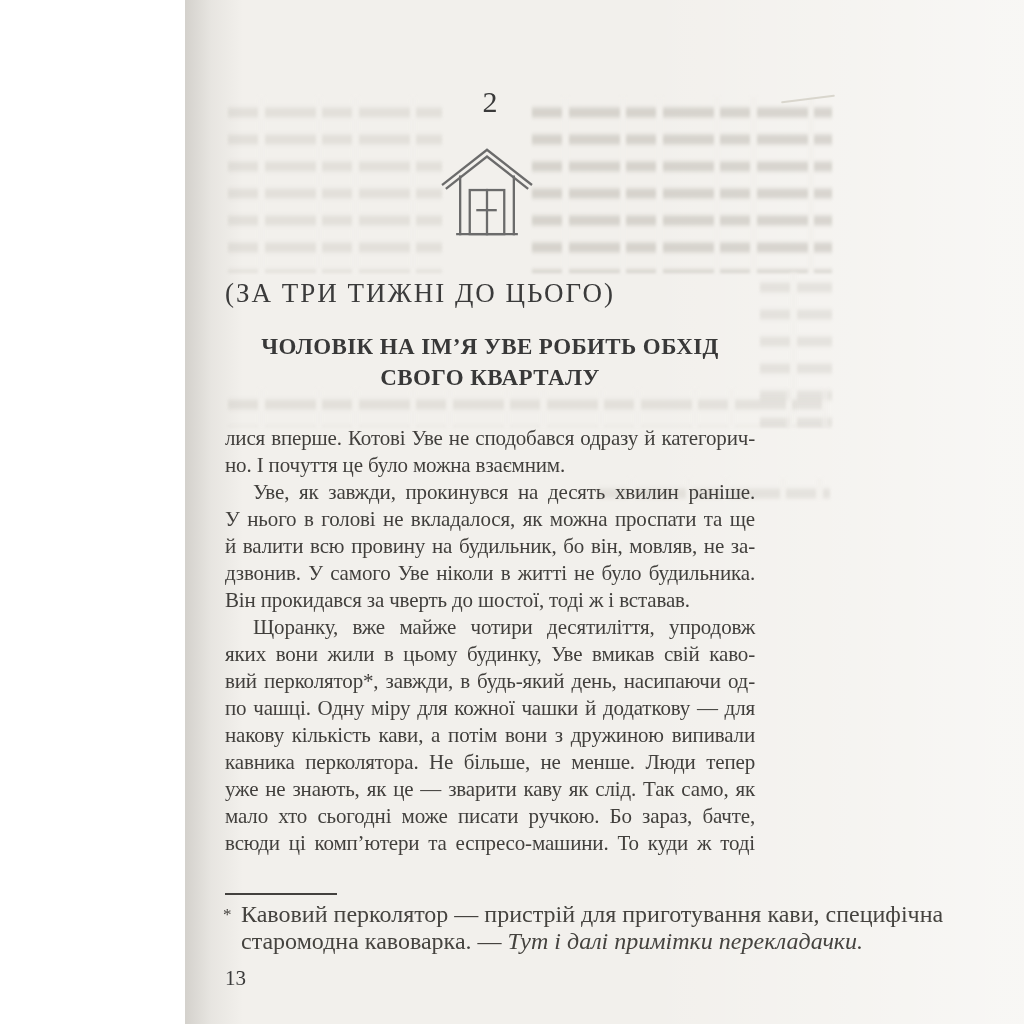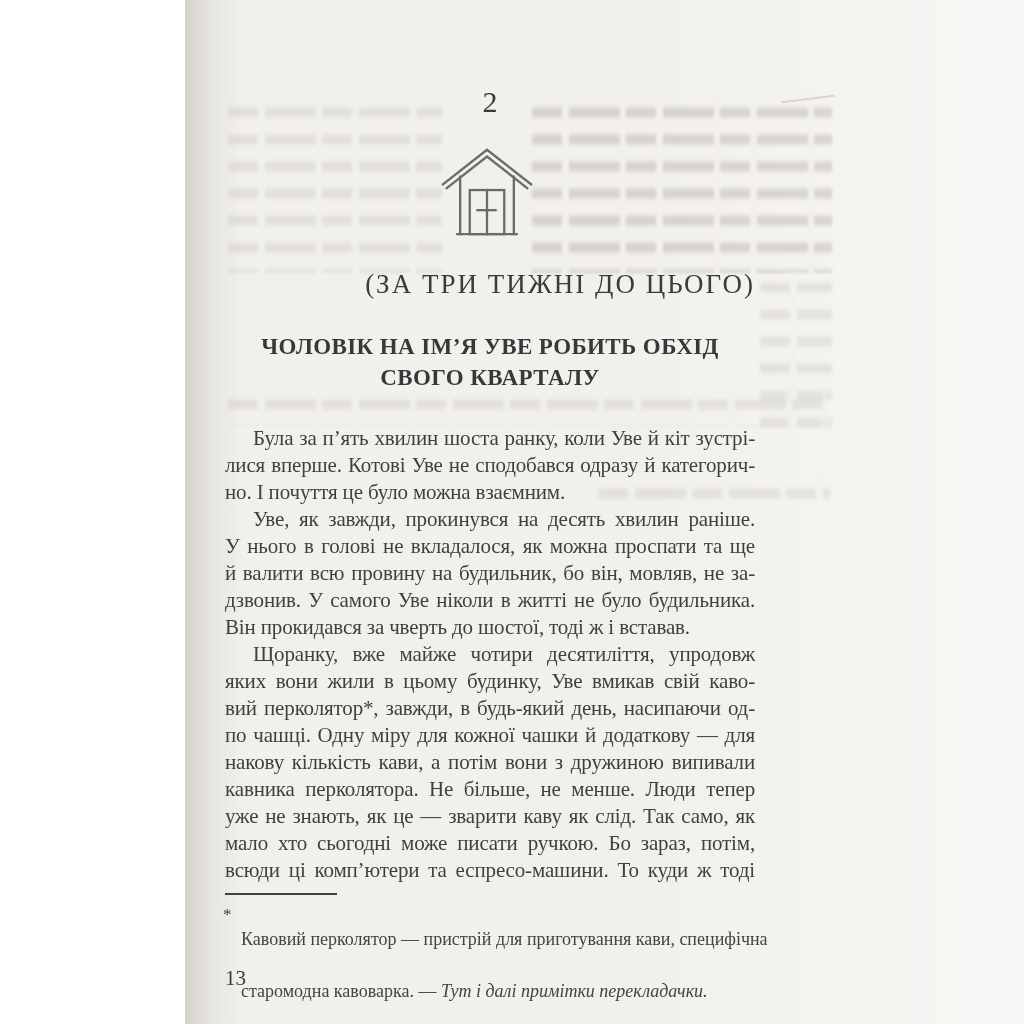--- a/index.html
+++ b/index.html
@@ -15,34 +15,34 @@
         background:
          repeating-linear-gradient(90deg,rgba(242,240,236,0) 0 30px,rgba(242,240,236,1) 30px 37px,
                                          rgba(242,240,236,0) 37px 88px,rgba(242,240,236,1) 88px 94px),
          repeating-linear-gradient(180deg,rgba(148,143,130,0) 0 8px,rgba(148,143,130,0.30) 13px 18px,rgba(148,143,130,0) 23px 27px);}
   .ghost.faint{opacity:.55;}
   .scratch{position:absolute;left:781px;top:98px;width:54px;height:2px;background:#d9d6cd;
         transform:rotate(-7deg);border-radius:2px;}
   .chapter-number{position:absolute;left:225px;top:85px;width:530px;text-align:center;
         font-size:30px;color:#3a3a3a;}
   .house{position:absolute;left:441px;top:142px;}
-  .section-label{position:absolute;left:225px;top:269px;width:530px;text-align:right;
+  .section-label{position:absolute;left:225px;top:278px;width:530px;text-align:left;
         font-size:27px;letter-spacing:2px;color:#3b3b3b;white-space:nowrap;}
   .chapter-title{position:absolute;left:225px;top:331px;width:530px;text-align:center;
         font-size:23px;font-weight:700;letter-spacing:.4px;color:#383838;line-height:31px;}
   .body-text{position:absolute;left:225px;top:425px;width:530px;color:#413f3c;}
   .tline{height:27px;line-height:27px;font-size:21px;letter-spacing:-.15px;white-space:nowrap;
         text-align:justify;text-align-last:justify;}
   .tline.indent{text-indent:28px;}
   .tline.no-just{text-align-last:left;}
   .footnote-rule{position:absolute;left:225px;top:893px;width:112px;height:2px;background:#43413e;}
   .footnote{position:absolute;left:225px;top:901px;width:540px;color:#45433f;}
   .fn-marker{position:absolute;left:-2px;top:0;font-size:17px;line-height:27px;}
   .fn-text{margin-left:16px;}
-  .fn-line{height:27px;line-height:27px;font-size:18px;white-space:nowrap;margin-top:25px;}
+  .fn-line{height:27px;line-height:27px;font-size:24px;white-space:nowrap;}
   .fn-line i{font-style:italic;}
   .page-number{position:absolute;left:225px;top:966px;width:530px;
         font-size:21px;color:#3a3a3a;}
 </style>
 </head>
 <body>
 
 <div class="scan">
   <div class="paper"></div>
   <div class="paper-sheen"></div>
@@ -71,36 +71,35 @@
   </svg>
 
   <div class="section-label">(ЗА ТРИ ТИЖНІ ДО ЦЬОГО)</div>
 
   <div class="chapter-title">
     <div>ЧОЛОВІК НА ІМ’Я УВЕ РОБИТЬ ОБХІД</div>
     <div>СВОГО КВАРТАЛУ</div>
   </div>
 
   <div class="body-text">
-      <div class="tline indent">Була за п’ять хвилин шоста ранку, коли Уве й кіт зустрі-</div>
       <div class="tline">лися вперше. Котові Уве не сподобався одразу й категорич-</div>
       <div class="tline no-just">но. І почуття це було можна взаємним.</div>
       <div class="tline indent">Уве, як завжди, прокинувся на десять хвилин раніше.</div>
       <div class="tline">У нього в голові не вкладалося, як можна проспати та ще</div>
       <div class="tline">й валити всю провину на будильник, бо він, мовляв, не за-</div>
       <div class="tline">дзвонив. У самого Уве ніколи в житті не було будильника.</div>
       <div class="tline no-just">Він прокидався за чверть до шостої, тоді ж і вставав.</div>
       <div class="tline indent">Щоранку, вже майже чотири десятиліття, упродовж</div>
       <div class="tline">яких вони жили в цьому будинку, Уве вмикав свій каво-</div>
       <div class="tline">вий перколятор*, завжди, в будь-який день, насипаючи од-</div>
       <div class="tline">по чашці. Одну міру для кожної чашки й додаткову — для</div>
       <div class="tline">накову кількість кави, а потім вони з дружиною випивали</div>
       <div class="tline">кавника перколятора. Не більше, не менше. Люди тепер</div>
       <div class="tline">уже не знають, як це — зварити каву як слід. Так само, як</div>
-      <div class="tline">мало хто сьогодні може писати ручкою. Бо зараз, потім,</div>
+      <div class="tline">мало хто сьогодні може писати ручкою. Бо зараз, бачте,</div>
       <div class="tline">всюди ці комп’ютери та еспресо-машини. То куди ж тоді</div>
     </div>
 
   <div class="footnote-rule"></div>
 
   <div class="footnote">
     <span class="fn-marker">*</span>
     <div class="fn-text">
       <div class="fn-line">Кавовий перколятор — пристрій для приготування кави, специфічна</div>
       <div class="fn-line"><span>старомодна кавоварка. — </span><i>Тут і далі примітки перекладачки.</i></div>

